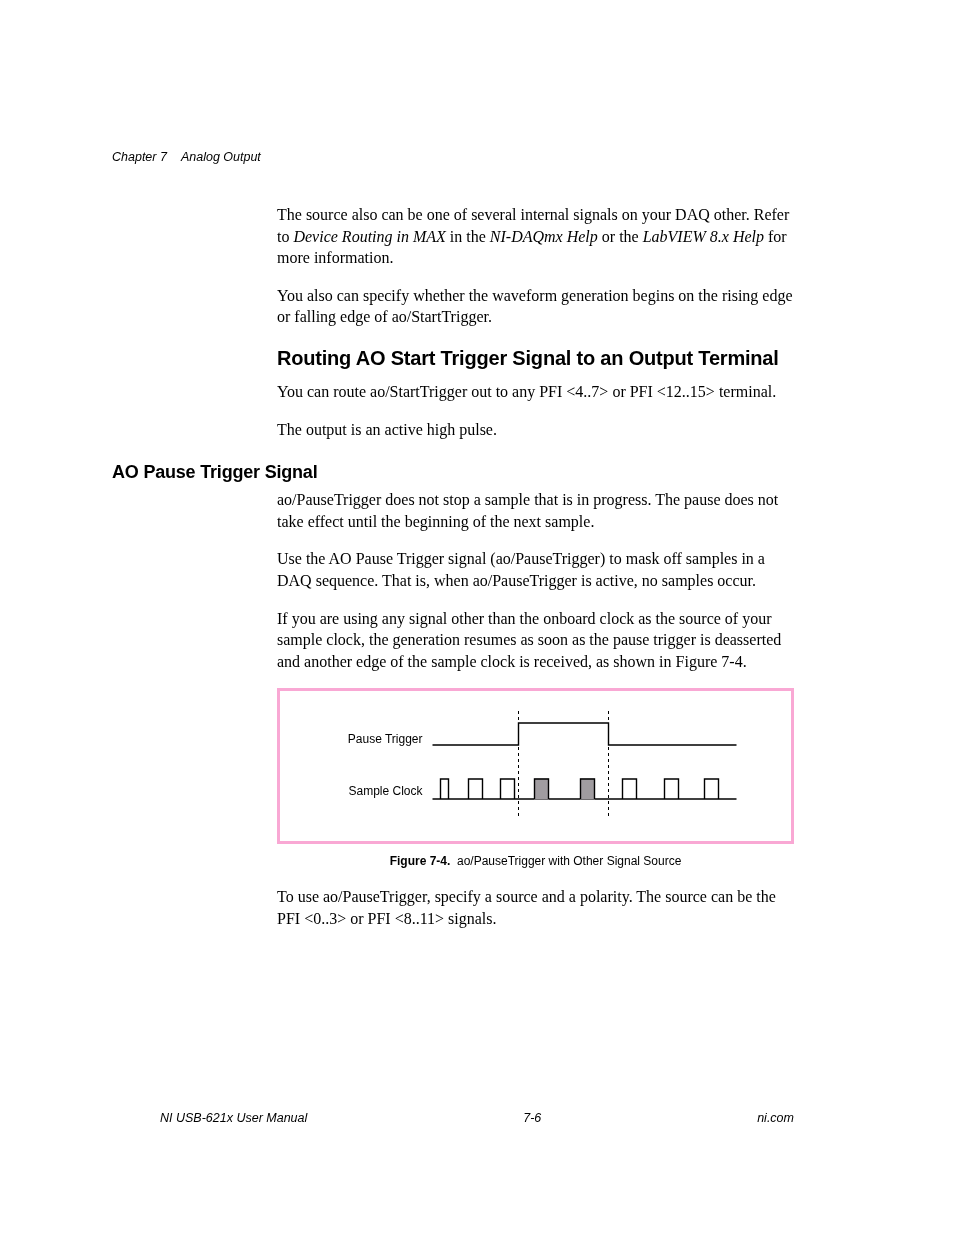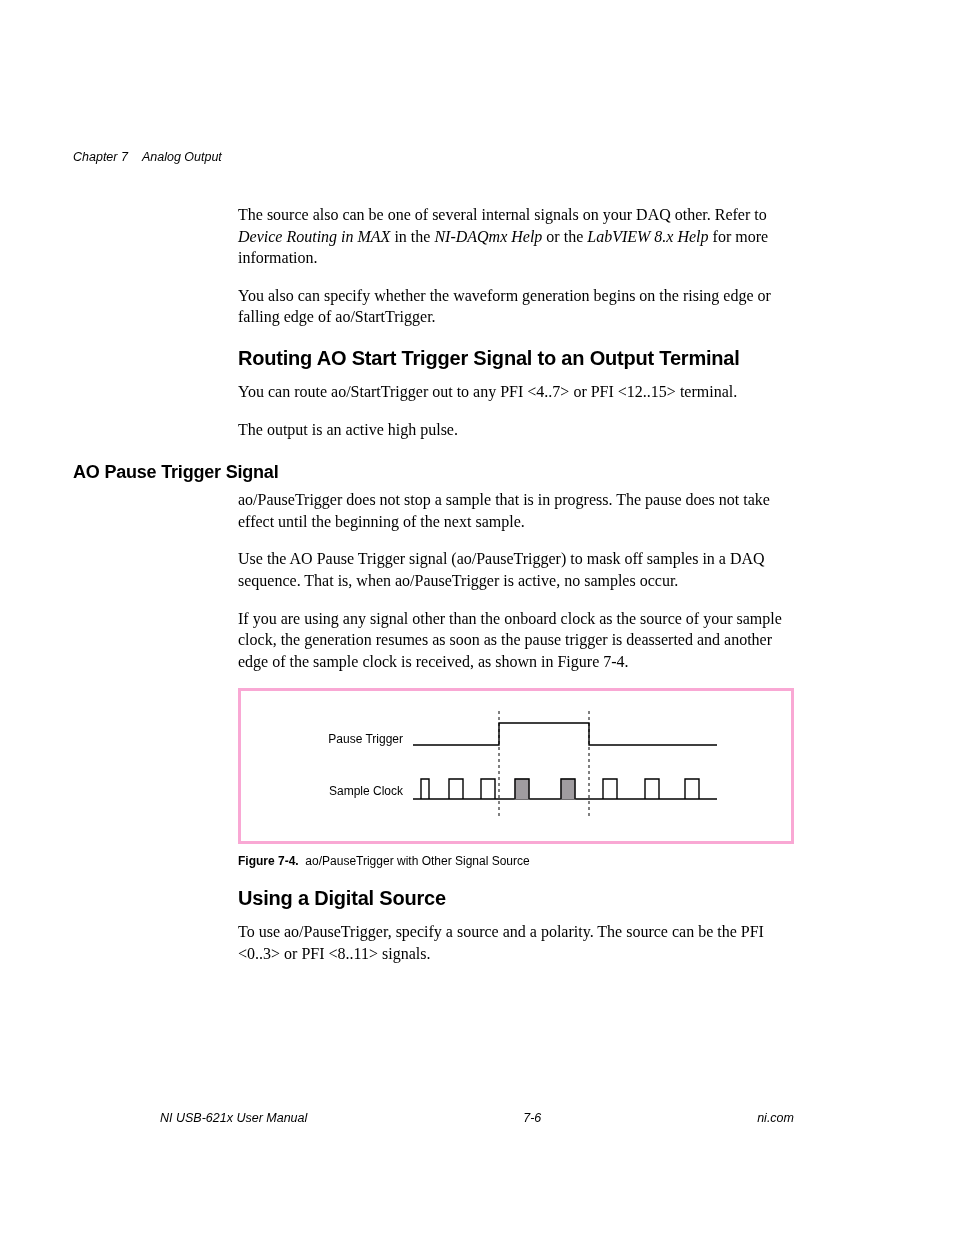--- a/index.html
+++ b/index.html
@@ -7,21 +7,21 @@
     padding: 0;
     font-family: "Times New Roman", Times, serif;
     font-size: 16px;
     color: #000;
     background: #fff;
     width: 954px;
     height: 1235px;
     position: relative;
   }
   .page {
-    padding: 150px 160px 0 73px;
+    padding: 150px 160px 0 112px;
   }
   .running-header {
     font-style: italic;
     font-size: 12.5px;
     margin-bottom: 40px;
     font-family: Arial, Helvetica, sans-serif;
   }
   .running-header .sep { display:inline-block; width: 14px; }
   .body-block { margin-left: 165px; }
   p {
@@ -49,21 +49,21 @@
     border: 3px solid #f9a8d4;
     margin: 6px 0 10px 0;
     padding: 18px 18px 22px 18px;
     position: relative;
     text-align: right;
   }
   .line { stroke: #000; stroke-width: 1.4; fill: none; }
   .filled { fill: #a09ca0; stroke: #a09ca0; }
   .dashed { stroke: #000; stroke-width: 1; stroke-dasharray: 3 3; }
   .figure-caption {
-    text-align: left;
+    text-align: center;
     font-family: Arial, Helvetica, sans-serif;
     font-size: 12px;
     margin: 6px 0 18px 0;
   }
   .figure-caption .bold { font-weight: bold; }
   .footer {
     position: absolute;
     bottom: 110px;
     left: 160px;
     right: 160px;
@@ -127,21 +127,20 @@
         <path class="line" d="M302 90 L302 70 L316 70 L316 90"></path>
         <path class="line" d="M344 90 L344 70 L358 70 L358 90"></path>
         <path class="line" d="M384 90 L384 70 L398 70 L398 90"></path>
       </svg>
     </div>
 
     <div class="figure-caption">
       <span class="bold">Figure 7-4.</span>&nbsp;&nbsp;<span>ao/PauseTrigger with Other Signal Source</span>
     </div>
 
-    <div class="h-sub">Using a Digital Source</div>
     <p>To use ao/PauseTrigger, specify a source and a polarity. The source can be the PFI &lt;0..3&gt; or PFI &lt;8..11&gt; signals.</p>
   </div>
 </div>
 
 <div class="footer">
   <span>NI USB-621x User Manual</span>
   <span>7-6</span>
   <span>ni.com</span>
 </div>
 

